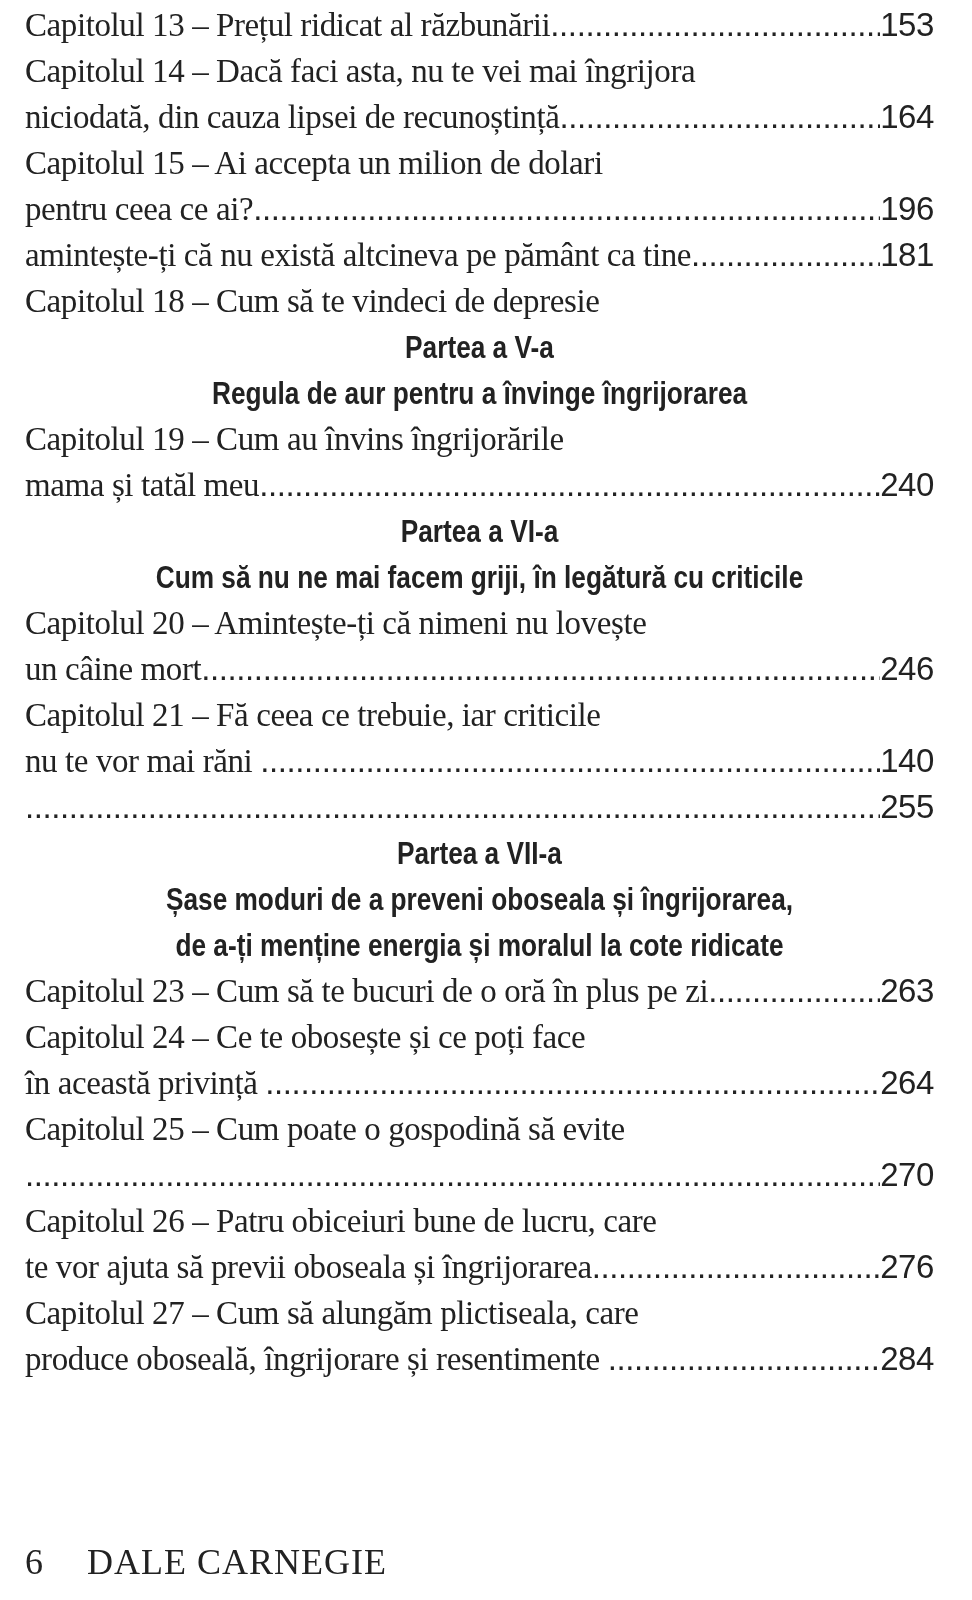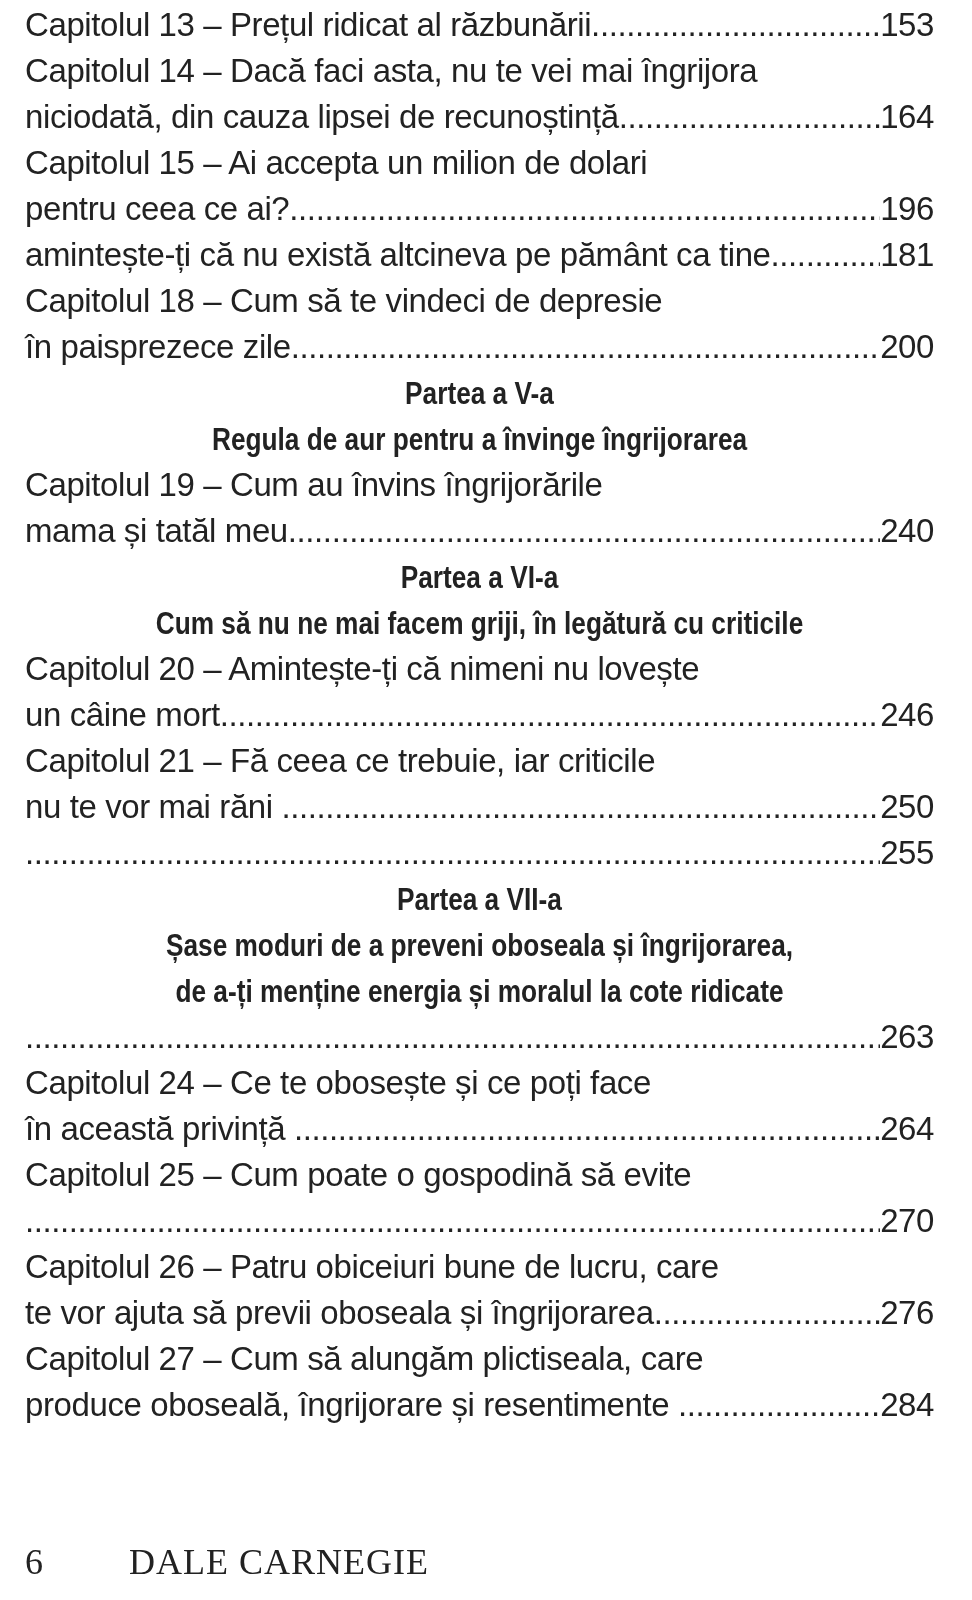--- a/index.html
+++ b/index.html
@@ -26,20 +26,21 @@
     align-items: baseline;
     height: 46px;
     line-height: 46px;
     font-size: 33px;
     letter-spacing: -0.4px;
     white-space: pre;
   }
   .row .txt {
     flex: 0 0 auto;
     white-space: pre;
+    font-family: Liberation Serif, serif;
   }
   .row .dots {
     flex: 1 1 auto;
     min-width: 0;
     overflow: hidden;
     white-space: nowrap;
   }
   .row .dots::after {
     content: "......................................................................................................................................................";
   }
@@ -65,52 +66,51 @@
     line-height: 48px;
     font-family: "Liberation Serif", serif;
     font-size: 36px;
     display: flex;
     align-items: baseline;
   }
   .footer .folio {
     flex: 0 0 auto;
   }
   .footer .running-title {
-    margin-left: 86px;
+    margin-left: 44px;
     letter-spacing: 1px;
   }
 </style>
 </head>
 <body>
 
 <div class="page">
   <div>
       <div class="row"><span class="txt">Capitolul 13 – Prețul ridicat al răzbunării</span><span class="dots"></span><span class="pg">153</span></div>
       <div class="row"><span class="txt">Capitolul 14 – Dacă faci asta, nu te vei mai îngrijora</span></div>
       <div class="row"><span class="txt">niciodată, din cauza lipsei de recunoștință</span><span class="dots"></span><span class="pg">164</span></div>
       <div class="row"><span class="txt">Capitolul 15 – Ai accepta un milion de dolari</span></div>
       <div class="row"><span class="txt">pentru ceea ce ai?</span><span class="dots"></span><span class="pg">196</span></div>
       <div class="row"><span class="txt">amintește-ți că nu există altcineva pe pământ ca tine</span><span class="dots"></span><span class="pg">181</span></div>
       <div class="row"><span class="txt">Capitolul 18 – Cum să te vindeci de depresie</span></div>
-      <div class="row"><span class="txt">în paisprezece zile</span><span class="dots"></span><span class="pg">200</span></div>
       <div class="row heading">Partea a V-a</div>
       <div class="row heading">Regula de aur pentru a învinge îngrijorarea</div>
       <div class="row"><span class="txt">Capitolul 19 – Cum au învins îngrijorările</span></div>
       <div class="row"><span class="txt">mama și tatăl meu</span><span class="dots"></span><span class="pg">240</span></div>
       <div class="row heading">Partea a VI-a</div>
       <div class="row heading">Cum să nu ne mai facem griji, în legătură cu criticile</div>
       <div class="row"><span class="txt">Capitolul 20 – Amintește-ți că nimeni nu lovește</span></div>
       <div class="row"><span class="txt">un câine mort</span><span class="dots"></span><span class="pg">246</span></div>
       <div class="row"><span class="txt">Capitolul 21 – Fă ceea ce trebuie, iar criticile</span></div>
-      <div class="row"><span class="txt">nu te vor mai răni </span><span class="dots"></span><span class="pg">250</span></div>
+      <div class="row"><span class="txt">nu te vor mai răni </span><span class="dots"></span><span class="pg">140</span></div>
       <div class="row"><span class="dots"></span><span class="pg">255</span></div>
       <div class="row heading">Partea a VII-a</div>
       <div class="row heading">Șase moduri de a preveni oboseala și îngrijorarea,</div>
       <div class="row heading">de a-ți menține energia și moralul la cote ridicate</div>
-      <div class="row"><span class="dots"></span><span class="pg">263</span></div>
+      <div class="row"><span class="txt">Capitolul 23 – Cum să te bucuri de o oră în plus pe zi</span><span class="dots"></span><span class="pg">263</span></div>
       <div class="row"><span class="txt">Capitolul 24 – Ce te obosește și ce poți face</span></div>
       <div class="row"><span class="txt">în această privință </span><span class="dots"></span><span class="pg">264</span></div>
       <div class="row"><span class="txt">Capitolul 25 – Cum poate o gospodină să evite</span></div>
       <div class="row"><span class="dots"></span><span class="pg">270</span></div>
       <div class="row"><span class="txt">Capitolul 26 – Patru obiceiuri bune de lucru, care</span></div>
       <div class="row"><span class="txt">te vor ajuta să previi oboseala și îngrijorarea</span><span class="dots"></span><span class="pg">276</span></div>
       <div class="row"><span class="txt">Capitolul 27 – Cum să alungăm plictiseala, care</span></div>
       <div class="row"><span class="txt">produce oboseală, îngrijorare și resentimente </span><span class="dots"></span><span class="pg">284</span></div>
     </div>
 </div>

